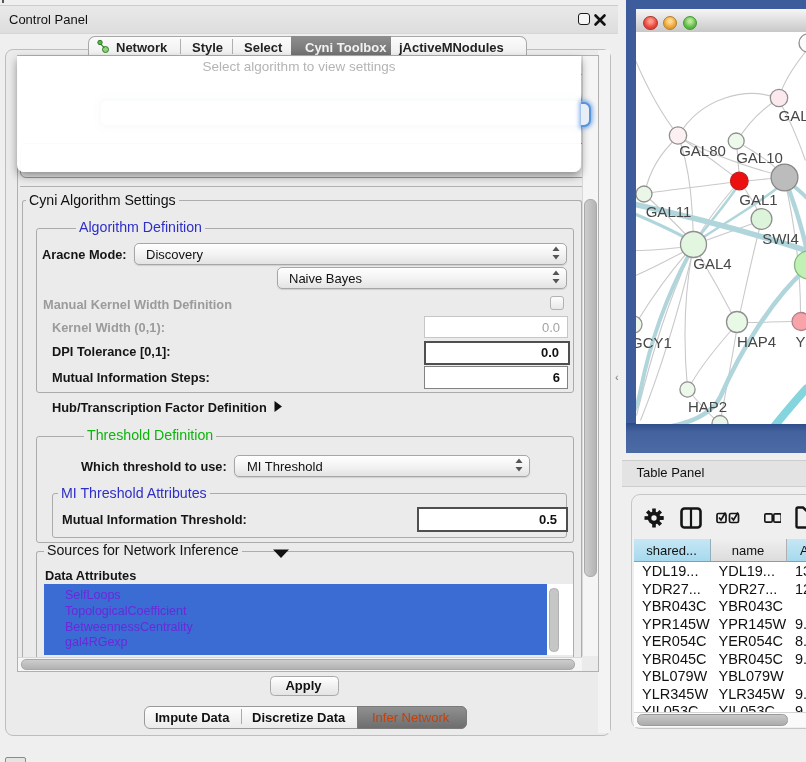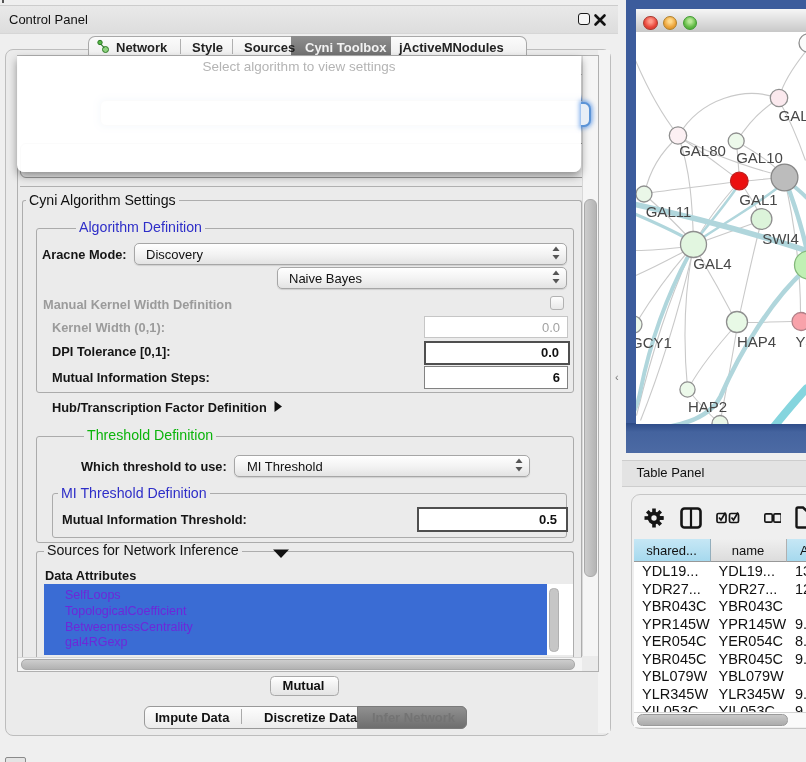--- a/index.html
+++ b/index.html
@@ -33,21 +33,21 @@
 <div class="a" style="left:291px;top:36px;width:100px;height:21px;background:linear-gradient(#8e8e8e,#6f6f6f);"></div>
 <div class="a" style="left:180px;top:39px;width:1px;height:15px;background:#b0b0b0;"></div>
 <div class="a" style="left:232px;top:39px;width:1px;height:15px;background:#b0b0b0;"></div>
 <svg class="a" style="left:96px;top:39px;" width="15" height="15" viewBox="0 0 15 15">
       <circle cx="4" cy="3.5" r="2.2" fill="#57b847" stroke="#2f7a28" stroke-width="1"></circle>
       <circle cx="9.5" cy="10.5" r="3" fill="#8fd37f" stroke="#2f7a28" stroke-width="1"></circle>
       <path d="M4.8 5.2 L8.2 8.6" stroke="#2f7a28" stroke-width="1.2"></path>
     </svg>
 <div class="a" style="left:116px;top:40px;font-size:13px;font-weight:600;color:#222;">Network</div>
 <div class="a" style="left:192px;top:40px;font-size:13px;font-weight:600;color:#222;">Style</div>
-<div class="a" style="left:244px;top:40px;font-size:13px;font-weight:600;color:#222;">Sources</div>
+<div class="a" style="left:244px;top:40px;font-size:13px;font-weight:600;color:#222;">Select</div>
 <div class="a" style="left:305px;top:40px;font-size:13px;font-weight:600;color:#f2f2f2;">Cyni Toolbox</div>
 <div class="a" style="left:399px;top:40px;font-size:13px;font-weight:600;color:#222;">jActiveMNodules</div>
 
 <div class="a" style="left:100px;top:100px;width:489px;height:24px;border:1px solid #9a9a9a;border-radius:6px;background:#f0f0f0;box-shadow:0 0 5px 2px rgba(70,130,220,0.85);"></div>
 <div class="a" style="left:20px;top:143px;width:567px;height:33px;border:1px solid #9a9a9a;border-radius:6px;background:linear-gradient(#fdfdfd,#e9e9e9);"></div>
 <div class="a" style="left:581px;top:74px;width:14px;height:1px;background:#b0b0b0;"></div>
 <div class="a" style="left:595px;top:74px;width:1px;height:112px;background:#b0b0b0;"></div>
 <div class="a" style="left:20px;top:186px;width:575px;height:1px;background:#b0b0b0;"></div>
 
 <div class="a" style="left:17px;top:55px;width:580px;height:615px;border:1px solid #b0b0b0;"></div>
@@ -104,21 +104,21 @@
 
 <div class="a lbl" style="left:81px;top:459px;">Which threshold to use:</div>
 <div class="a combo" style="left:234px;top:455px;width:294px;height:20px;"></div>
 <div class="a cotext" style="left:247px;top:459px;">MI Threshold</div>
 <svg class="a" style="left:512px;top:457px;" width="14" height="16" viewBox="0 0 14 16">
       <path d="M7 1.5 L10.5 6 H3.5 Z" fill="#555"></path>
       <path d="M7 14.5 L3.5 10 H10.5 Z" fill="#555"></path>
     </svg>
 
 <div class="a grp" style="left:52px;top:493px;width:513px;height:43px;border-color:#ababab;"></div>
-<div class="a gt" style="left:58px;top:487px;color:#2e2ec8;">MI Threshold Definition</div>
+<div class="a gt" style="left:58px;top:487px;color:#2e2ec8;">MI Threshold Attributes</div>
 <div class="a lbl" style="left:62px;top:512px;">Mutual Information Threshold:</div>
 <div class="a field" style="left:417px;top:507px;width:147px;height:21px;border:2px solid #4f4f4f;"></div>
 <div class="a ftext b" style="left:417px;top:512px;width:140px;">0.5</div>
 
 <div class="a" style="left:36px;top:551px;width:536px;height:105px;border:1px solid #adadad;border-bottom:none;border-radius:3px 3px 0 0;"></div>
 <div class="a gt" style="left:44px;top:544px;color:#111;">Sources for Network Inference</div>
 <svg class="a" style="left:272px;top:548px;" width="18" height="11" viewBox="0 0 18 11">
       <path d="M1 1.5 L17 1.5 L9 10 Z" fill="#111"></path>
     </svg>
 <div class="a lbl" style="left:45px;top:568px;">Data Attributes</div>
@@ -126,28 +126,28 @@
 <div class="a" style="left:44px;top:584px;width:503px;height:70.5px;background:#3a6cd4;"></div>
 <div class="a" style="left:65px;top:588px;font-size:12.5px;color:#6d28d9;line-height:15.8px;">SelfLoops<br>TopologicalCoefficient<br>BetweennessCentrality<br>gal4RGexp</div>
 <div class="a" style="left:549px;top:588px;width:8px;height:62px;background:#c6c6c6;border:1px solid #b0b0b0;border-radius:4.5px;"></div>
 
 <div class="a" style="left:17px;top:56px;width:564px;height:116px;background:rgba(255,255,255,0.96);border-radius:0 0 7px 7px;box-shadow:0 4px 9px rgba(0,0,0,0.4);"></div>
 <div class="a" style="left:17px;top:59px;width:564px;text-align:center;font-size:13.5px;color:#b4b4b4;">Select algorithm to view settings</div>
 
 <div class="a" style="left:580.5px;top:102px;width:8px;height:21px;background:#e8eef6;border:2.5px solid #5b93d6;border-left:none;border-radius:0 7px 7px 0;box-shadow:0 0 4px 1.5px rgba(90,150,230,0.8);"></div>
 
 <div class="a" style="left:270px;top:676px;width:67px;height:18px;background:linear-gradient(#ffffff,#f0f0f0 50%,#e4e4e4);border:1px solid #a9a9a9;border-radius:4.5px;"></div>
-<div class="a" style="left:270px;top:678px;width:67px;text-align:center;font-size:13px;font-weight:600;color:#111;">Mutual</div>
+<div class="a" style="left:270px;top:678px;width:67px;text-align:center;font-size:13px;font-weight:600;color:#111;">Apply</div>
 
 <div class="a" style="left:144px;top:706px;width:321px;height:21px;background:linear-gradient(#fdfdfd,#ebebeb);border:1px solid #999;border-radius:6px;"></div>
 <div class="a" style="left:357px;top:706px;width:108px;height:21px;background:linear-gradient(#909090,#6e6e6e);border:1px solid #7a7a7a;border-radius:0 6px 6px 0;"></div>
 <div class="a" style="left:241px;top:709px;width:1px;height:15px;background:#aaa;"></div>
 <div class="a" style="left:155px;top:710px;font-size:13px;font-weight:600;color:#111;">Impute Data</div>
-<div class="a" style="left:252px;top:710px;font-size:13px;font-weight:600;color:#111;margin-left:12px;">Discretize Data</div>
-<div class="a" style="left:372px;top:710px;font-size:13px;font-weight:700;color:#737373;">Infer Network</div>
+<div class="a" style="left:252px;top:710px;font-size:13px;font-weight:600;color:#111;">Discretize Data</div>
+<div class="a" style="left:372px;top:710px;font-size:13px;font-weight:400;color:#c2410c;">Infer Network</div>
 
 <div class="a" style="left:615px;top:371px;font-size:11px;color:#777;">‹</div>
 <div class="a" style="left:4.5px;top:756.5px;width:19px;height:10px;border:1.6px solid #8a8a8a;background:#e4e4e4;border-radius:2px;"></div>
 
 <div class="a" style="left:626px;top:0;width:180px;height:453px;background:#3c5c9c;"></div>
 <div class="a" style="left:626px;top:423px;width:180px;height:30px;background:linear-gradient(#2c4a86,#44639e 30%,#4c6aa4);"></div>
 <div class="a" style="left:635.5px;top:9px;width:170.5px;height:22.5px;background:linear-gradient(#f6f6f6,#c8c8c8);border-bottom:1px solid #8f8f8f;"></div>
 <div class="a" style="left:643px;top:15.5px;width:12.5px;height:12.5px;border-radius:50%;background:radial-gradient(circle at 50% 35%,#ff9a8a 15%,#e8453a 60%,#c43028);border:0.5px solid #a83a30;"></div>
 <div class="a" style="left:662.5px;top:15.5px;width:12.5px;height:12.5px;border-radius:50%;background:radial-gradient(circle at 50% 35%,#ffd98a 15%,#eca33a 60%,#cc8828);border:0.5px solid #b08028;"></div>
 <div class="a" style="left:682.5px;top:15.5px;width:12.5px;height:12.5px;border-radius:50%;background:radial-gradient(circle at 50% 35%,#b8e898 15%,#62bb46 60%,#459a32);border:0.5px solid #3f9a30;"></div>

